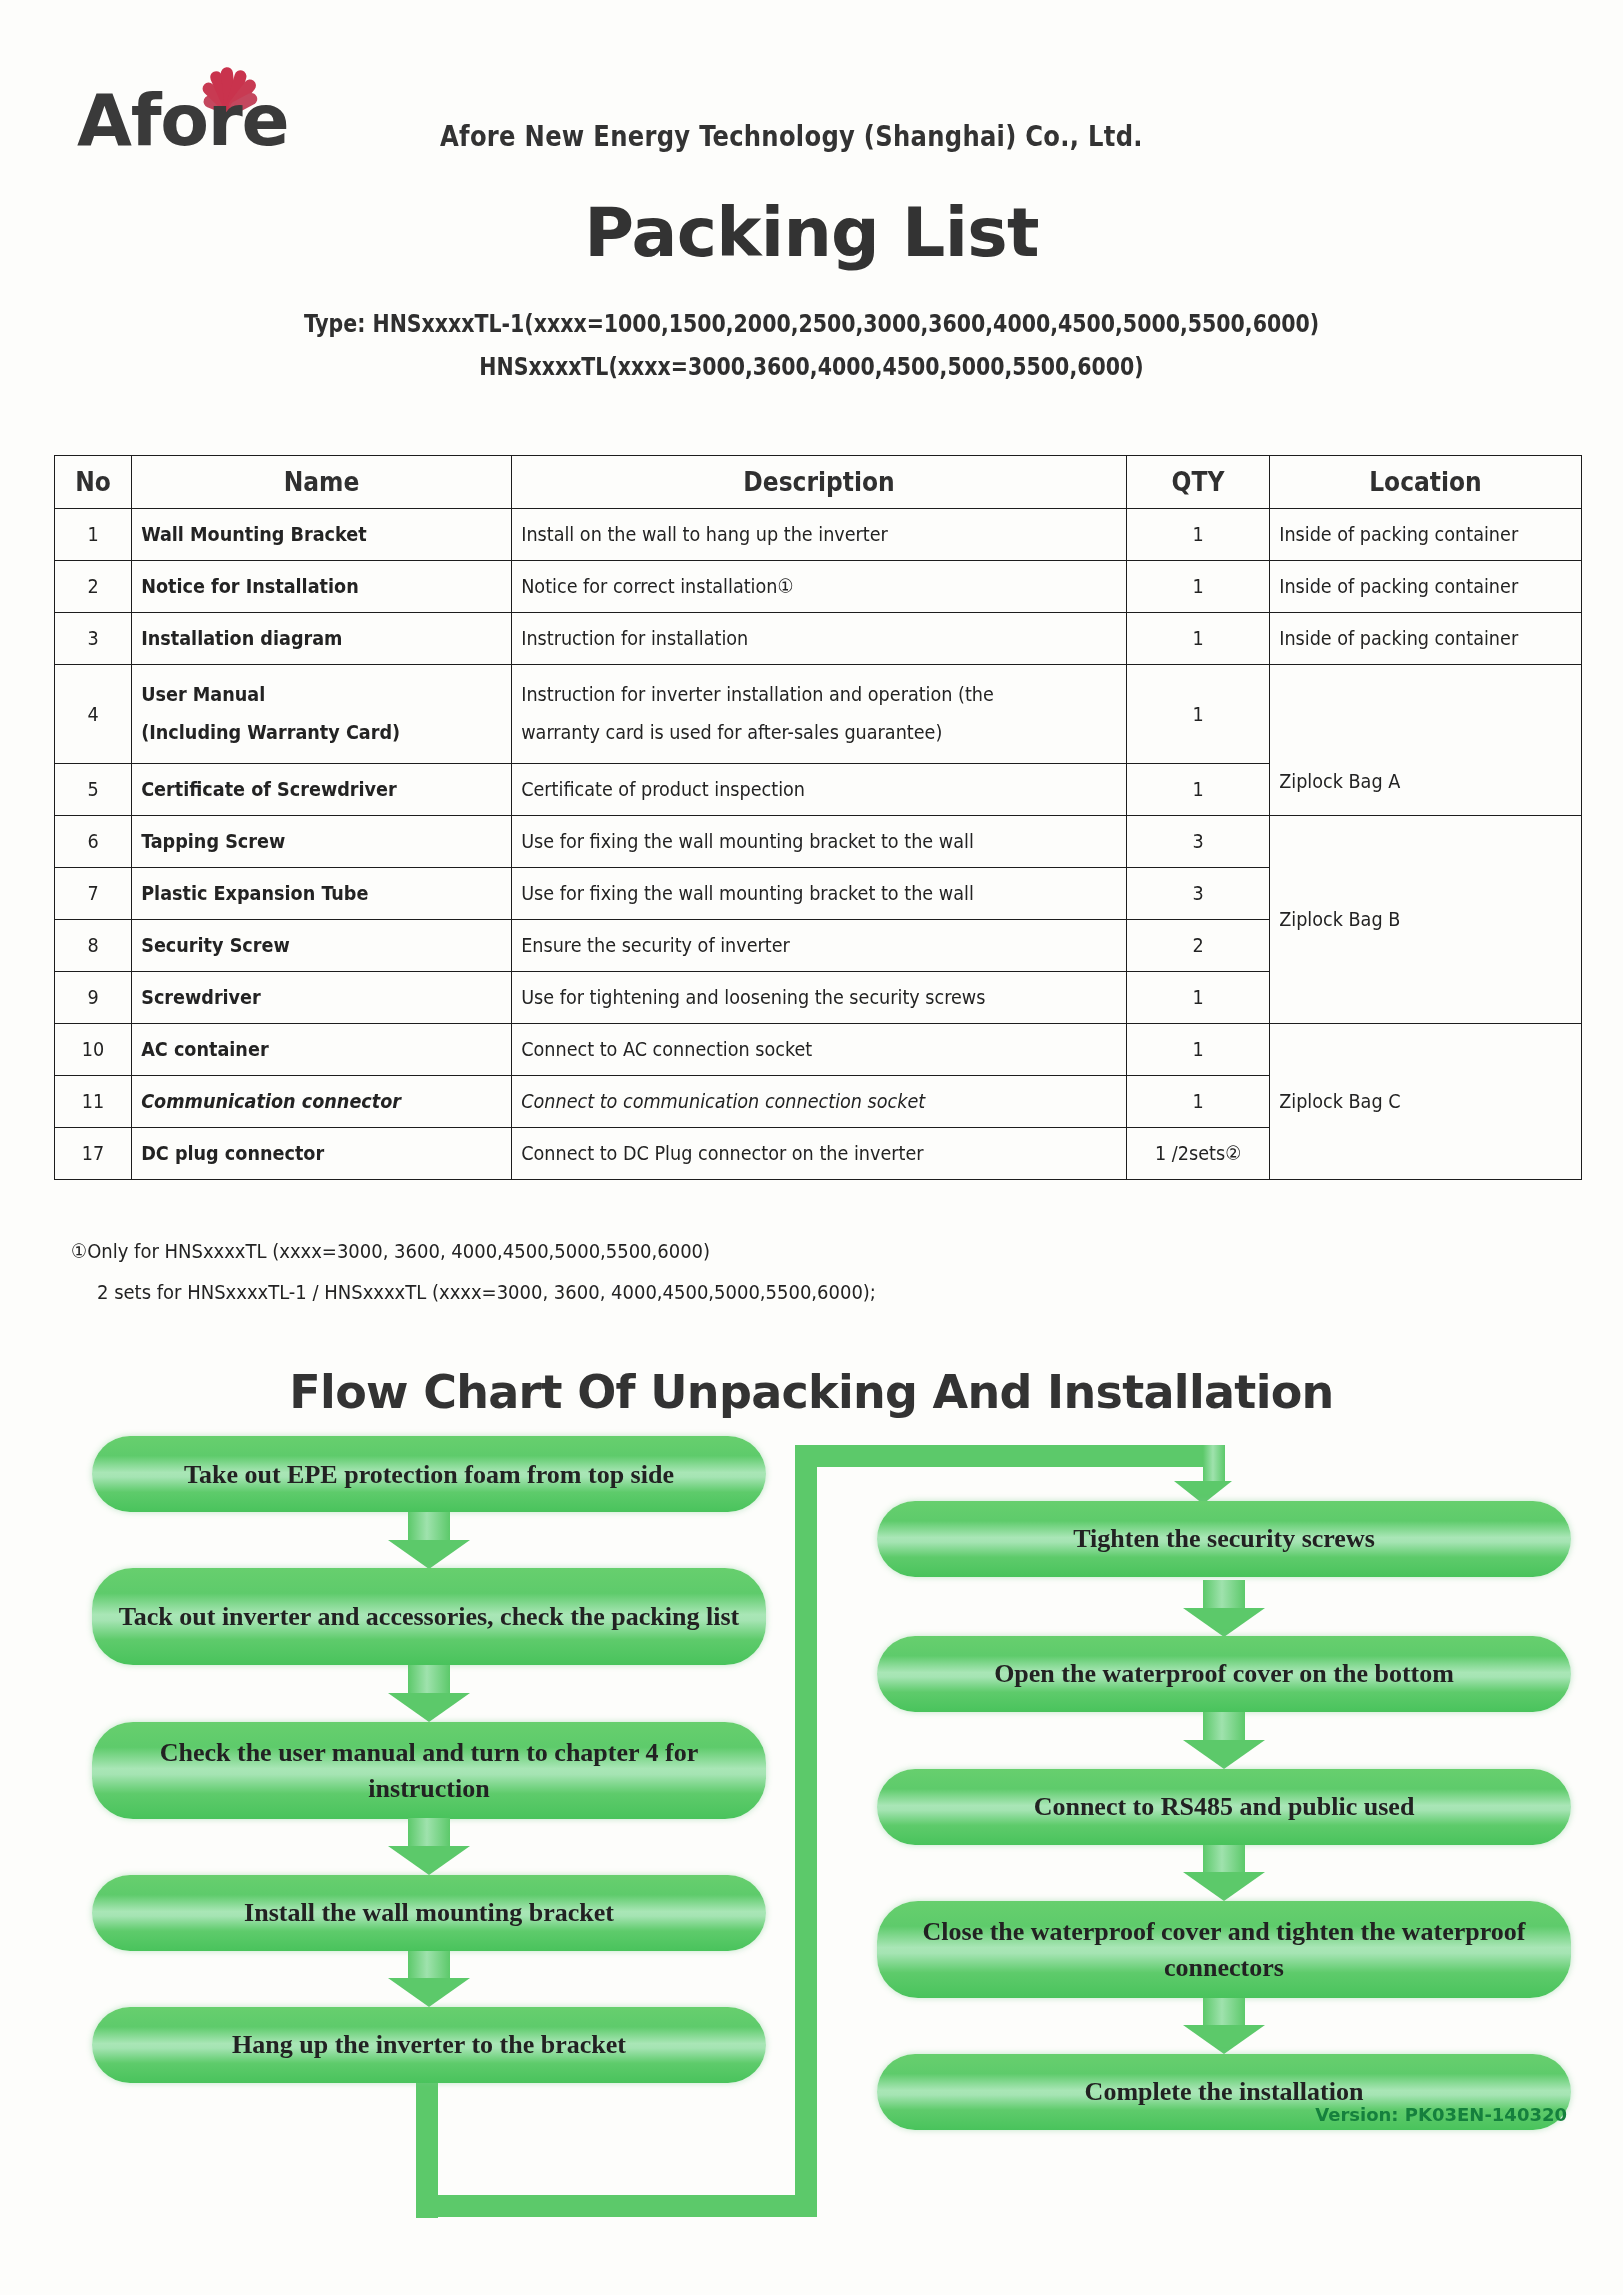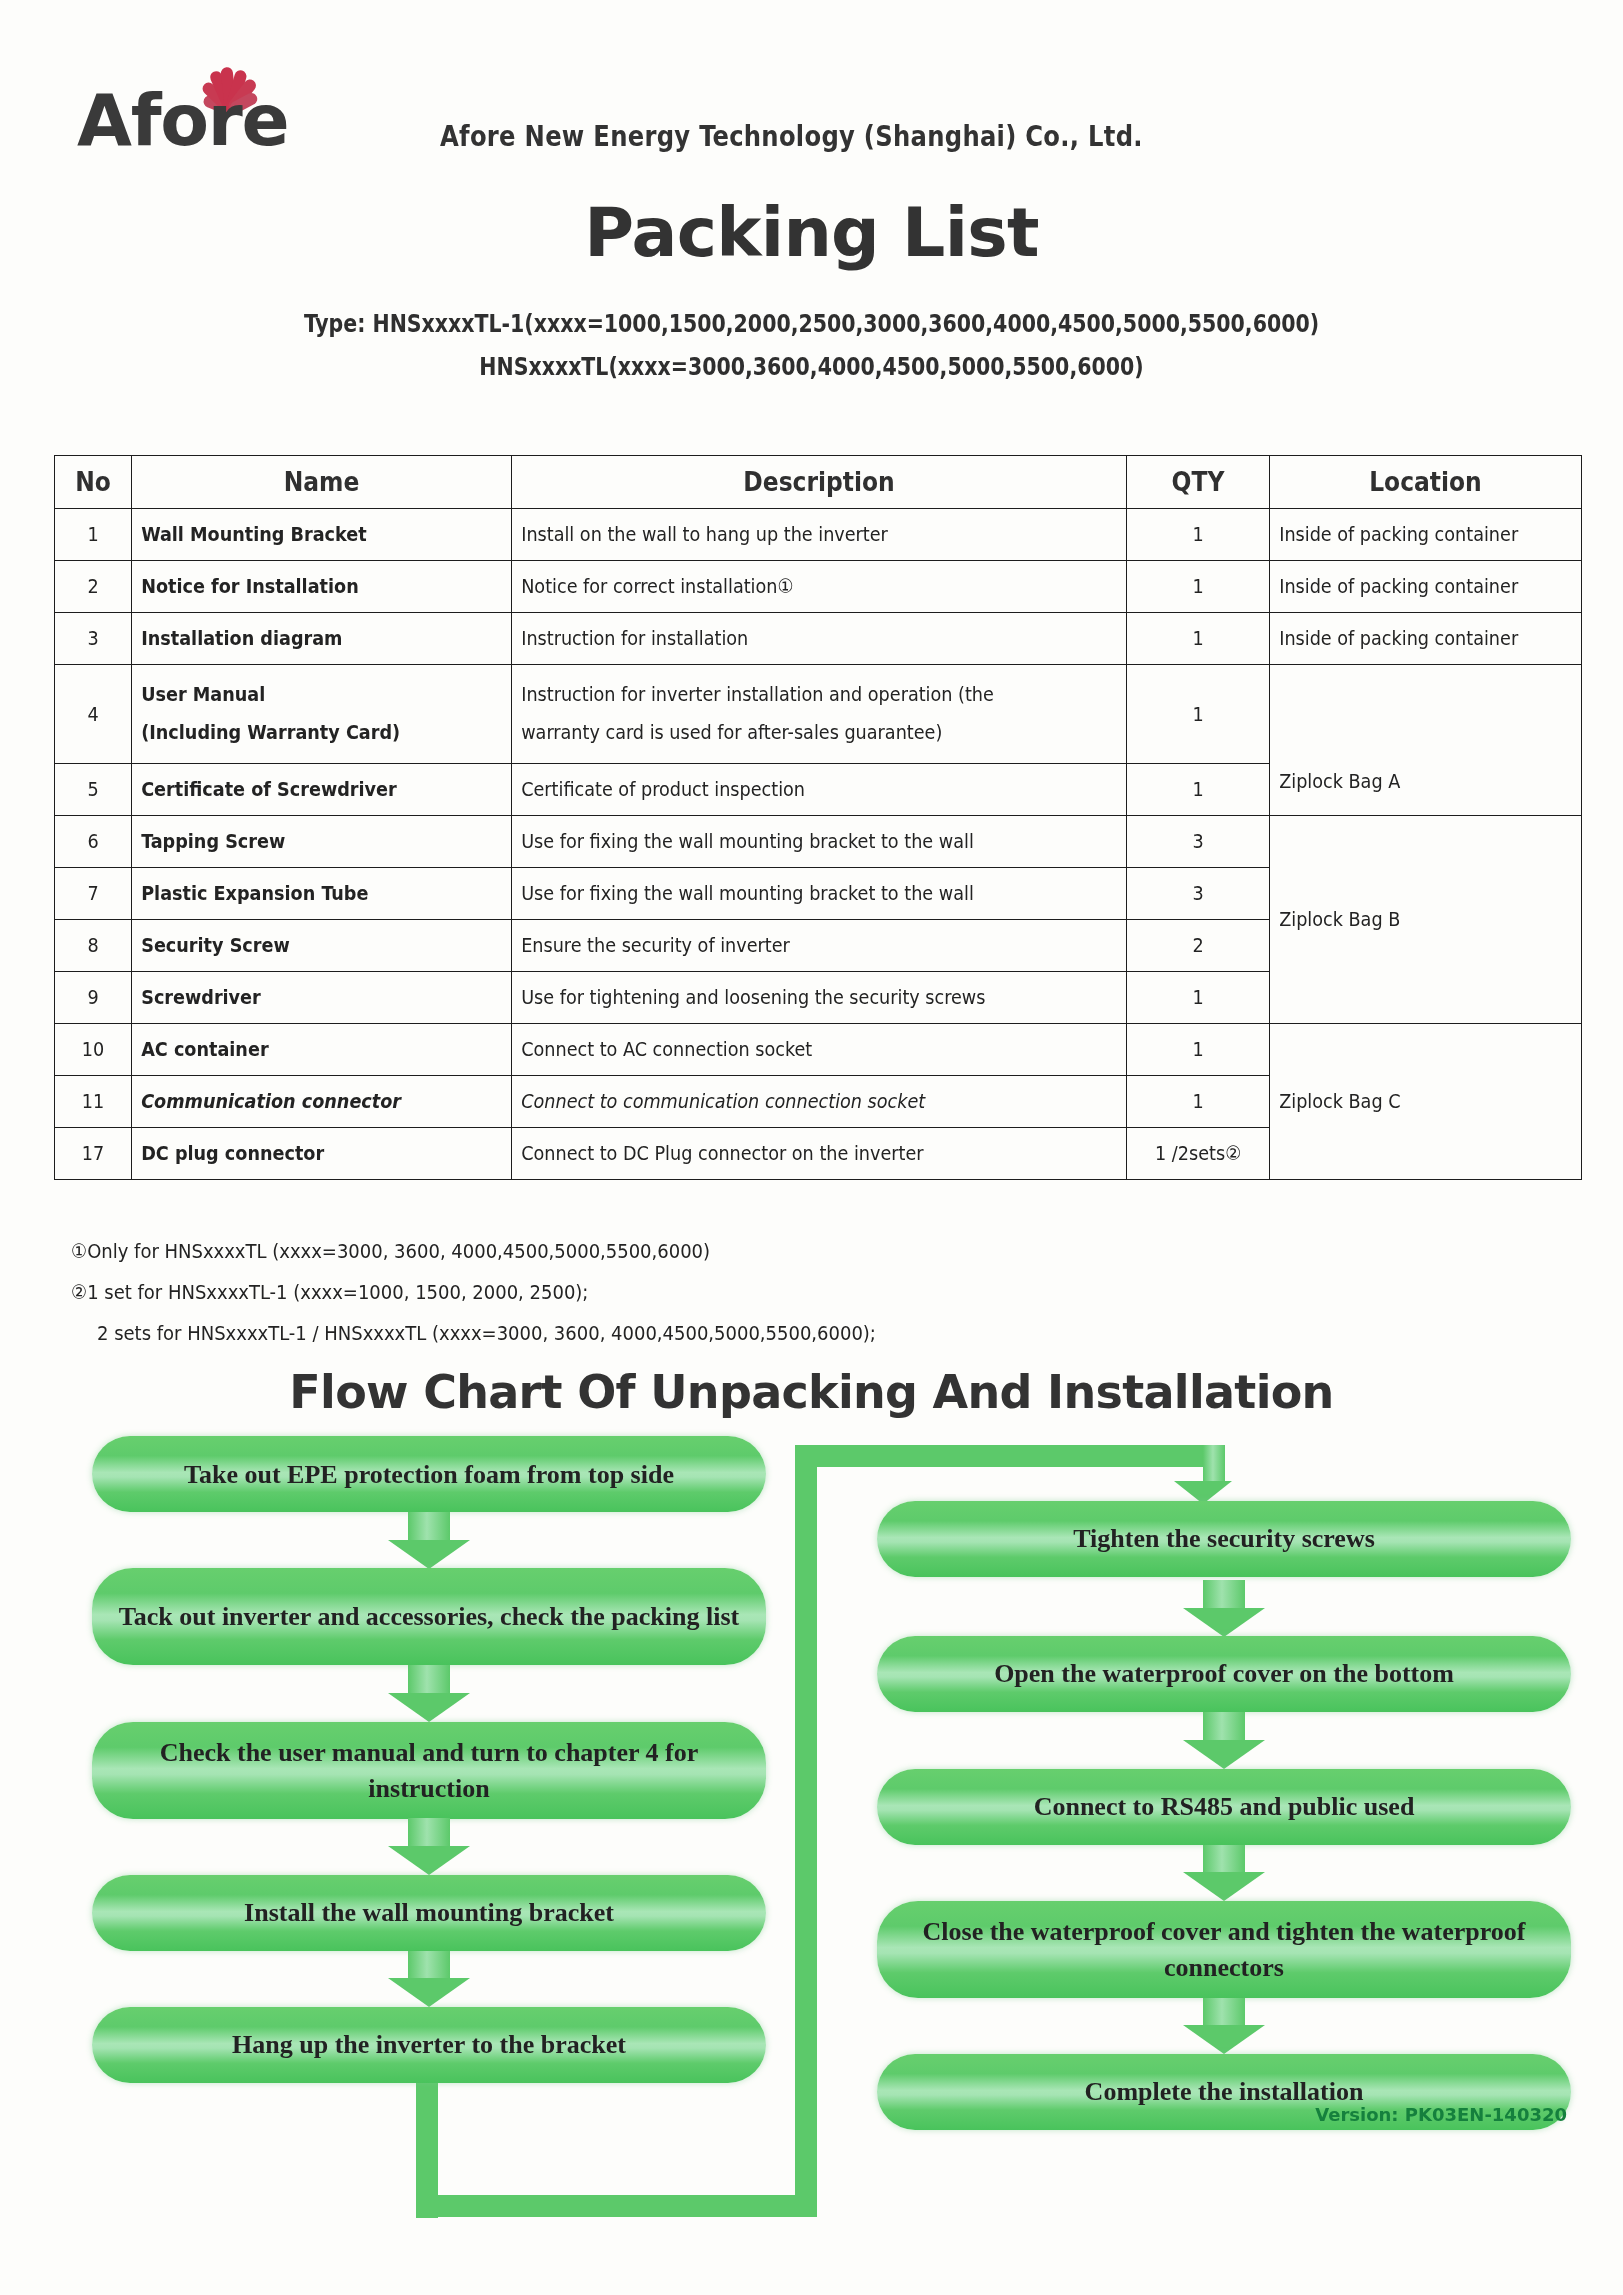--- a/index.html
+++ b/index.html
@@ -284,21 +284,20 @@
           <td class="c-name">DC plug connector</td>
           <td class="c-desc">Connect to DC Plug connector on the inverter</td>
           <td class="c-qty">1 /2sets②</td>
         </tr>
       </tbody>
     </table>
   </div>
 
   <div class="notes">
     <div>①Only for HNSxxxxTL (xxxx=3000, 3600, 4000,4500,5000,5500,6000)</div>
-    <div>②1 set for HNSxxxxTL-1 (xxxx=1000, 1500, 2000, 2500);</div>
     <div class="indent">2 sets for HNSxxxxTL-1 / HNSxxxxTL (xxxx=3000, 3600, 4000,4500,5000,5500,6000);</div>
   </div>
 
   <div class="flow-title">Flow Chart Of Unpacking And Installation</div>
 
   <div class="flow">
 
     <div class="conn" style="left:416px;top:655px;width:22px;height:136px;"></div>
     <div class="conn" style="left:416px;top:768px;width:401px;height:22px;"></div>
     <div class="conn" style="left:795px;top:18.3px;width:22px;height:772px;"></div>

